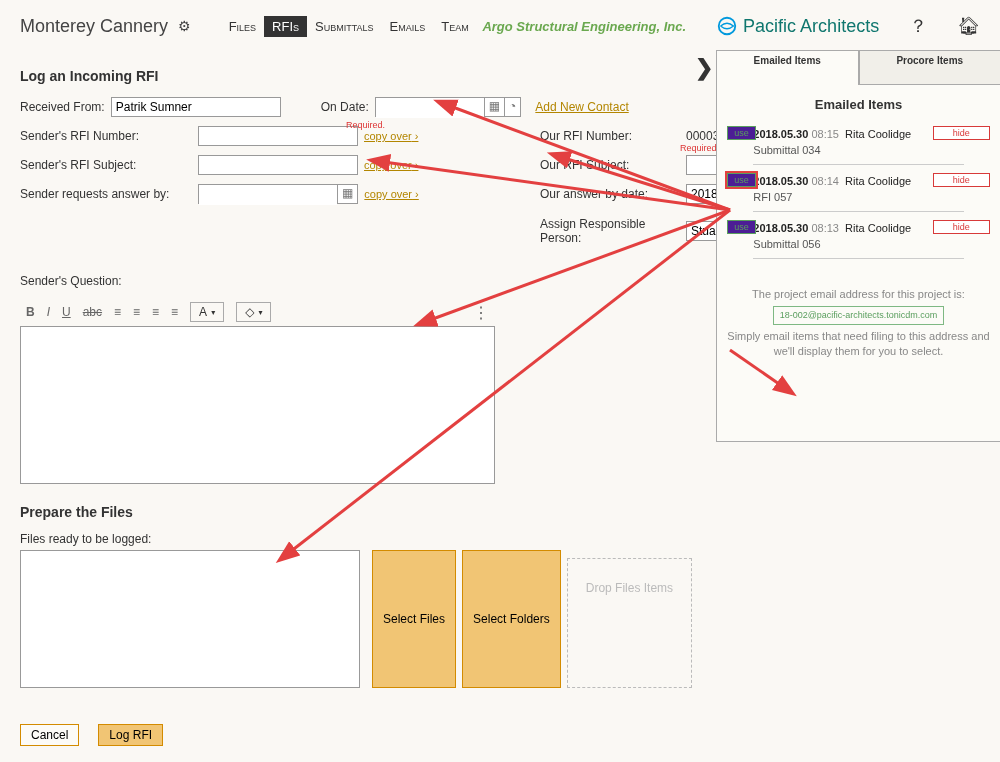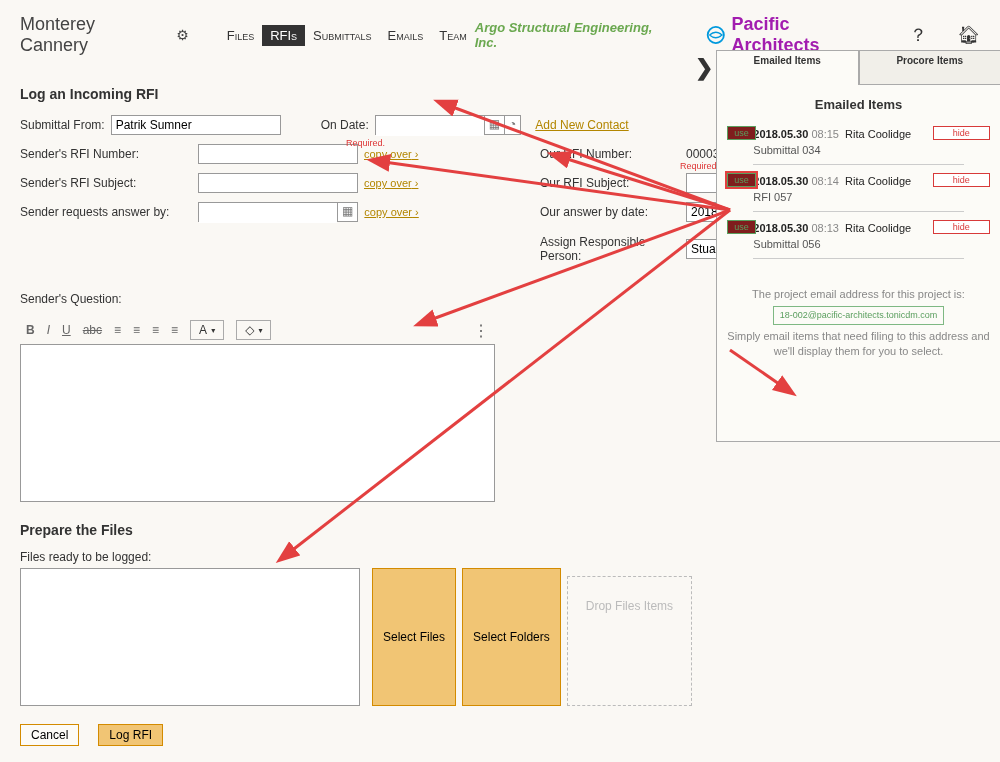--- a/index.html
+++ b/index.html
@@ -5,21 +5,21 @@
   * { box-sizing: border-box; margin: 0; padding: 0; }
   body { font-family: Arial, Helvetica, sans-serif; font-size: 12px; color: #333; background: #faf8f4; width: 1000px; height: 762px; position: relative; overflow: hidden; }
   .header { display: flex; align-items: center; padding: 14px 20px 10px 20px; }
   .project-title { font-size: 18px; font-weight: 400; color: #444; margin-right: 10px; }
   .gear { font-size: 14px; color: #444; margin-right: 30px; }
   .nav { display: flex; gap: 0; font-variant: small-caps; font-size: 13px; }
   .nav-item { padding: 3px 8px; color: #333; cursor: pointer; }
   .nav-item.active { background: #333; color: #fff; }
   .brand { margin-left: auto; display: flex; align-items: center; gap: 30px; }
   .argo { color: #6aa84f; font-style: italic; font-size: 13px; font-weight: bold; }
-  .pacific { color: #a21caf; font-size: 18px; font-weight: bold; display: flex; align-items: center; gap: 5px; }
+  .pacific { color: #0f766e; font-size: 18px; font-weight: normal; display: flex; align-items: center; gap: 5px; }
   .swirl { width: 22px; height: 22px; }
   .help { font-size: 18px; color: #333; }
   .home { font-size: 18px; color: #333; }
   .content { padding: 0 20px; position: relative; }
   .section-title { font-size: 14px; font-weight: bold; margin: 20px 0 12px 0; }
   .row { display: flex; align-items: center; margin-bottom: 7px; min-height: 22px; }
   .label { display: inline-block; margin-right: 6px; color: #333; }
   .field { border: 1px solid #999; background: #fff; height: 20px; padding: 1px 4px; font-size: 12px; }
   .copyover { color: #b38600; font-size: 11px; text-decoration: underline; margin-left: 6px; cursor: pointer; }
   .addcontact { color: #b38600; text-decoration: underline; cursor: pointer; margin-left: 14px; font-size: 12px;}
@@ -36,21 +36,21 @@
   .footer-btns { position: absolute; bottom: 16px; left: 20px; display: flex; gap: 19px; }
   .panel { position: absolute; top: 50px; right: 0; width: 284px; border: 1px solid #aaa; border-right: none; background: #fcfbf7; height: 392px; }
   .panel-tabs { display: flex; height: 34px; }
   .panel-tab { flex: 1; text-align: center; font-size: 10px; font-weight: bold; padding: 4px 2px; border: 1px solid #aaa; border-top: none; cursor: pointer; line-height: 1.1; }
   .panel-tab.active { border-bottom: none; background: #fcfbf7; }
   .panel-tab.inactive { background: #f1efe9; }
   .panel-collapse { position: absolute; left: -22px; top: 4px; font-size: 22px; font-weight: bold; color: #333; }
   .panel-body { padding: 12px 10px 8px 10px; }
   .panel-title { text-align: center; font-weight: bold; font-size: 13px; margin-bottom: 10px; }
   .email-item { border-bottom: 1px solid #ccc; padding: 6px 0 8px 0; margin-bottom: 4px; width: 80%; margin-left: auto; margin-right: auto; position: relative; }
-  .use-btn { border: 1px solid #5a9e5e; color: #5a9e5e; background: #7f1d1d; font-size: 9px; padding: 1px 6px; position: absolute; left: -26px; top: 4px; cursor: pointer; }
+  .use-btn { border: 1px solid #5a9e5e; color: #5a9e5e; background: #4c1d95; font-size: 9px; padding: 1px 6px; position: absolute; left: -26px; top: 4px; cursor: pointer; }
   .use-btn.highlighted { box-shadow: 0 0 0 2px #e34040; }
   .hide-btn { border: 1px solid #d83a3a; color: #d83a3a; background: #fff; font-size: 9px; padding: 1px 19px; position: absolute; right: -26px; top: 4px; cursor: pointer; }
   .meta { font-size: 11px; color: #222; }
   .meta .time { color: #888; }
   .subject { font-size: 11px; color: #555; margin-top: 4px; }
   .project-email-msg { font-size: 11px; color: #888; text-align: center; margin-top: 28px; line-height: 1.4; }
   .project-email-box { display: inline-block; border: 1px solid #7eb883; color: #5a9e5e; padding: 2px 6px; font-size: 9px; margin: 4px 0; }
   svg.annot { position: absolute; top: 0; left: 0; pointer-events: none; }
 </style>
 </head>
@@ -77,21 +77,21 @@
     </span>
     <span class="help">？</span>
     <span class="home">🏠︎</span>
   </div>
 </div>
 
 <div class="content">
   <div class="section-title">Log an Incoming RFI</div>
 
   <div class="row">
-    <span class="label">Submittal From:</span>
+    <span class="label">Received From:</span>
     <input class="field" style="width: 170px;" value="Patrik Sumner">
     <span class="label" style="margin-left:40px">On Date:</span>
     <span class="required" style="top:52px; left:346px">Required.</span>
     <span style="display:inline-flex; border:1px solid #999; background:#fff; height:20px;">
       <input class="field" style="width: 108px; border: none;">
       <span style="border-left:1px solid #999; padding:1px 4px; color:#777">▦</span>
       <span style="border-left:1px solid #999; padding:1px 4px; color:#777">◔</span>
     </span>
     <span class="addcontact">Add New Contact</span>
   </div>

